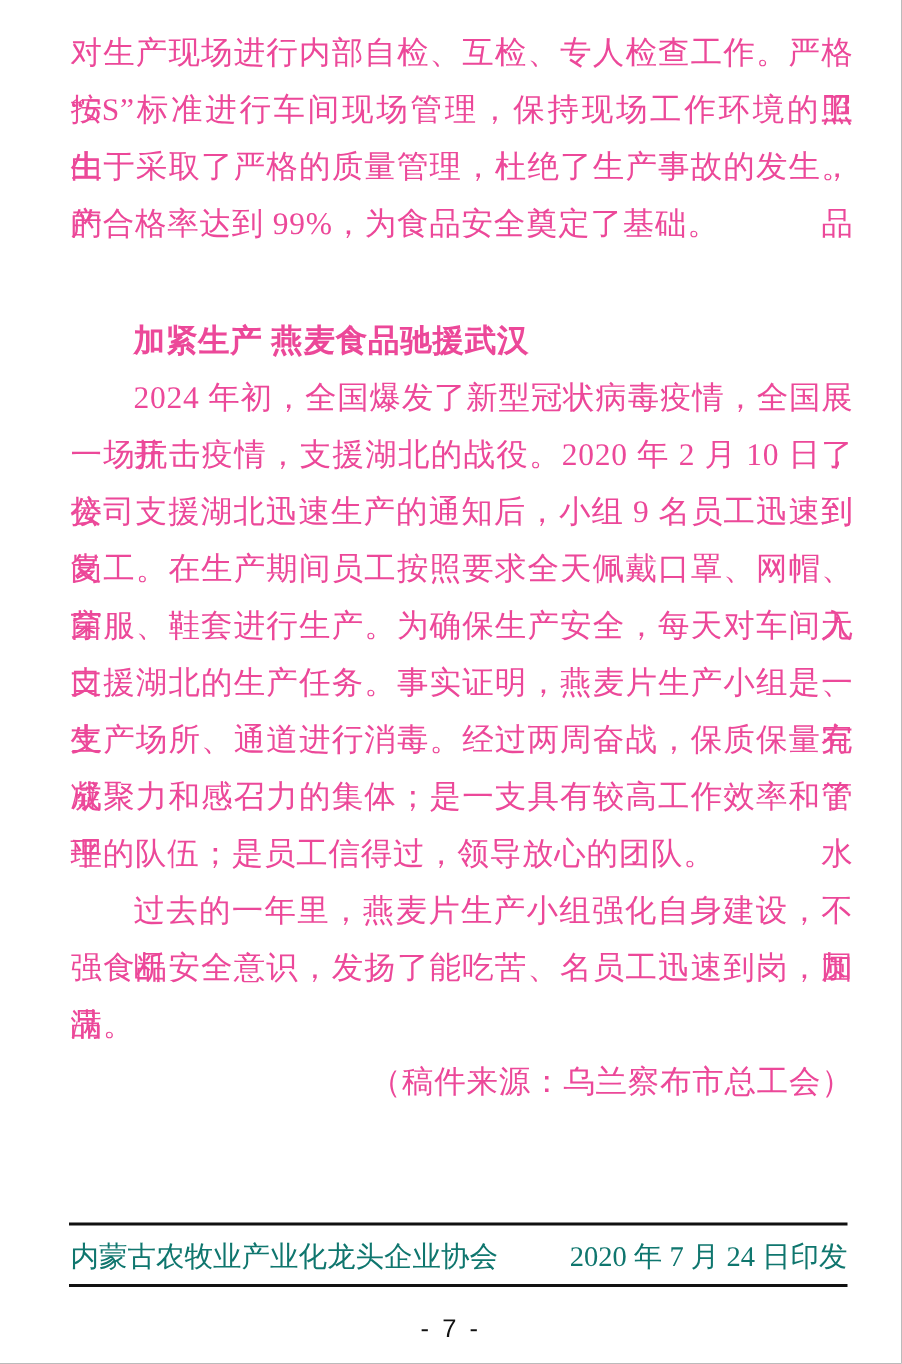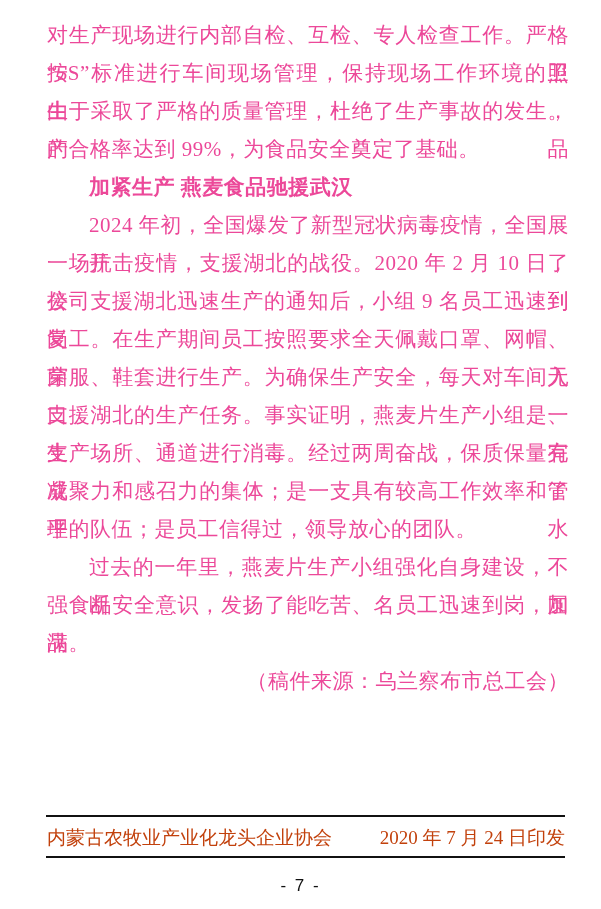--- a/index.html
+++ b/index.html
@@ -38,20 +38,21 @@
   }
   
   .indent {
     padding-left: 42px;
   }
   .heading {
     font-weight: bold;
     padding-left: 42px;
     text-align: left;
     text-align-last: left;
+    margin-top: 40px;
   }
   .right {
     text-align: center;
     text-align-last: right;
   }
   .rule {
     position: absolute;
     left: 46px;
     width: 519px;
     height: 2px;
@@ -62,21 +63,21 @@
   .footer {
     position: absolute;
     top: 821px;
     left: 47px;
     width: 518px;
     height: 34px;
     display: flex;
     justify-content: space-between;
     align-items: center;
     font-size: 19px;
-    color: #c2410c;
+    color: #0f766e;
   }
   .page-number {
     position: absolute;
     top: 876px;
     left: 0;
     width: 100%;
     text-align: center;
     font-size: 17px;
     letter-spacing: 2px;
     color: #111111;

